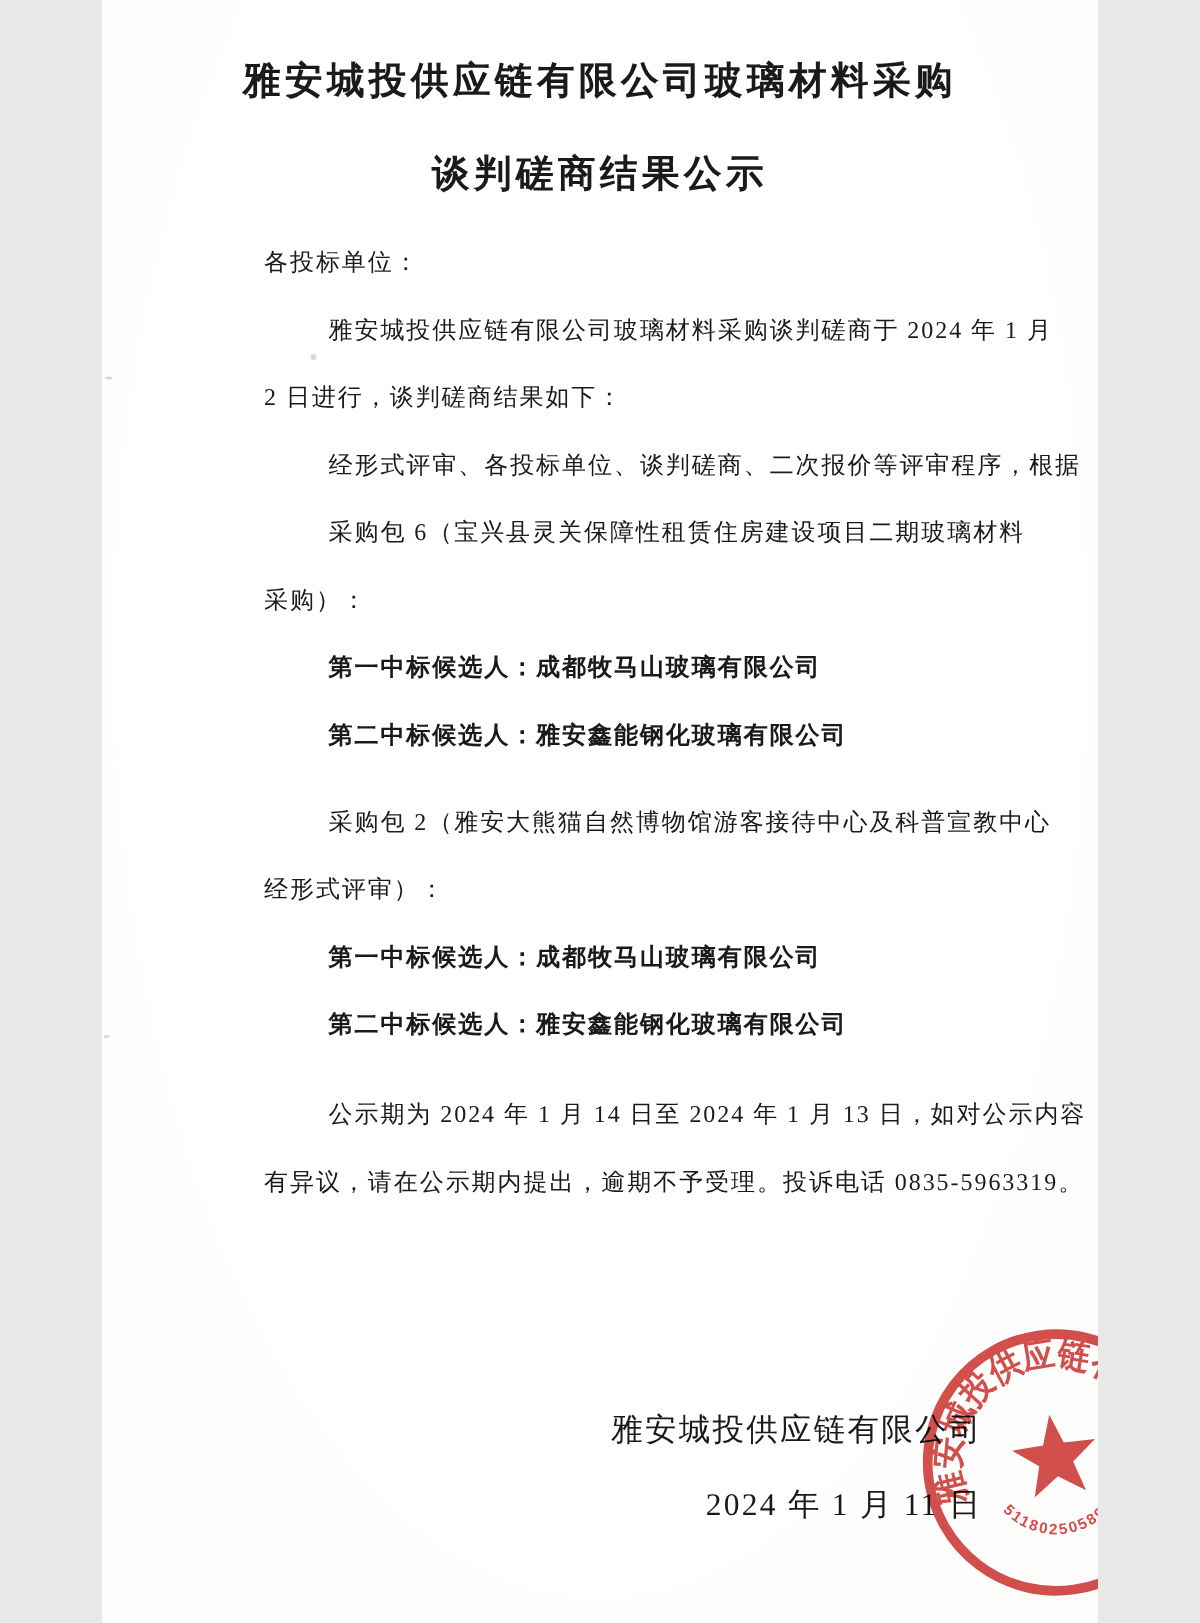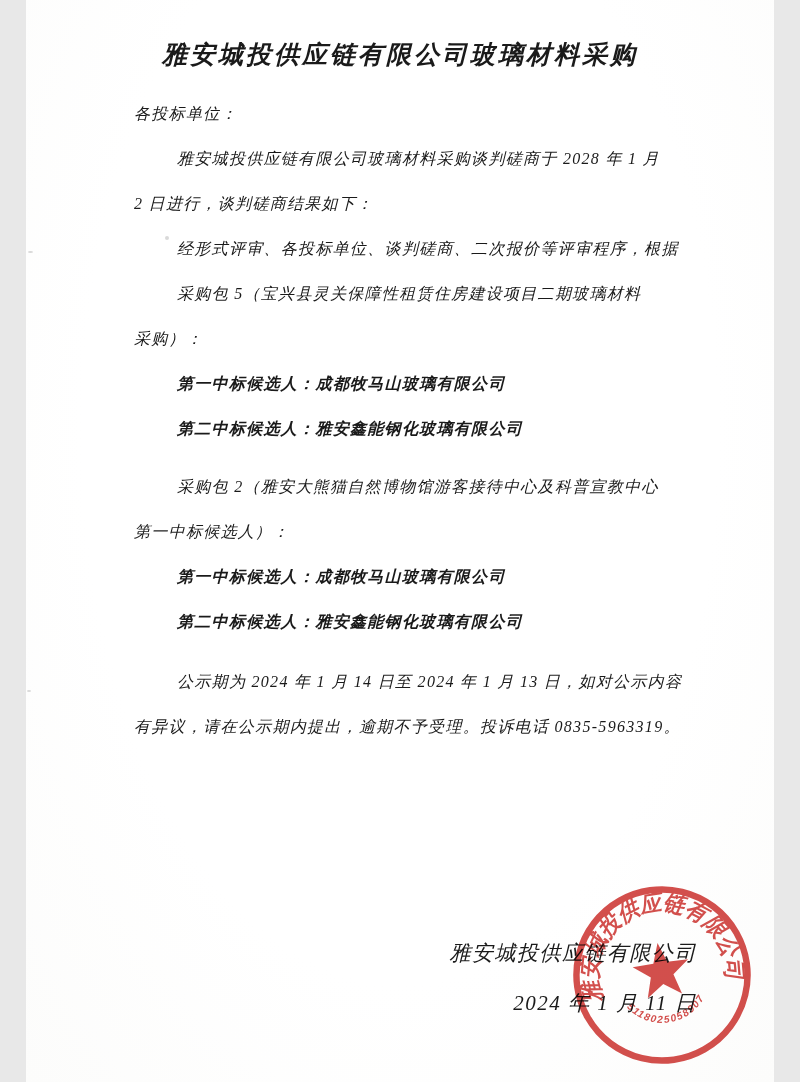--- a/index.html
+++ b/index.html
@@ -1,27 +1,26 @@
 <!DOCTYPE html>
 <html><head>
 <meta charset="utf-8">
 <style>
   * { box-sizing: border-box; }
   html, body { margin: 0; padding: 0; background: #e8e8e8; }
   .page {
     position: relative;
-    width: 748px;
+    width: 664px;
     height: 1082px;
     margin: 0 auto;
     background:
       radial-gradient(ellipse at 50% 40%, #ffffff 60%, #fcfcfb 100%);
     font-family: "Liberation Serif", "DejaVu Serif", serif;
     color: #1a1a1a;
     overflow: hidden;
-    font-style: italic;
   }
   .title-block {
     padding-top: 24px;
     text-align: center;
     font-weight: bold;
     font-size: 25px;
     line-height: 62px;
     letter-spacing: 3px;
   }
   .body-block {
@@ -69,33 +68,34 @@
   .speck-2 { left: 139px; top: 236px; width: 4px; height: 4px; }
   .speck-3 { left: 1px; top: 690px; width: 4px; height: 2px; }
 </style>
 </head>
 <body>
 
 <div class="page">
 
   <div class="title-block">
     <div>雅安城投供应链有限公司玻璃材料采购</div>
+    <div>谈判磋商结果公示</div>
   </div>
 
   <div class="body-block">
     <div class="line">各投标单位：</div>
-    <div class="line indent">雅安城投供应链有限公司玻璃材料采购谈判磋商于 2028 年 1 月</div>
+    <div class="line indent">雅安城投供应链有限公司玻璃材料采购谈判磋商于 2024 年 1 月</div>
     <div class="line">2 日进行，谈判磋商结果如下：</div>
     <div class="line indent">经形式评审、各投标单位、谈判磋商、二次报价等评审程序，根据</div>
-    <div class="line indent">采购包 5（宝兴县灵关保障性租赁住房建设项目二期玻璃材料</div>
+    <div class="line indent">采购包 6（宝兴县灵关保障性租赁住房建设项目二期玻璃材料</div>
     <div class="line">采购）：</div>
     <div class="line indent bold">第一中标候选人：成都牧马山玻璃有限公司</div>
     <div class="line indent bold">第二中标候选人：雅安鑫能钢化玻璃有限公司</div>
     <div class="line indent gap-a">采购包 2（雅安大熊猫自然博物馆游客接待中心及科普宣教中心</div>
-    <div class="line">第一中标候选人）：</div>
+    <div class="line">经形式评审）：</div>
     <div class="line indent bold">第一中标候选人：成都牧马山玻璃有限公司</div>
     <div class="line indent bold">第二中标候选人：雅安鑫能钢化玻璃有限公司</div>
     <div class="line indent gap-b">公示期为 2024 年 1 月 14 日至 2024 年 1 月 13 日，如对公示内容</div>
     <div class="line">有异议，请在公示期内提出，逾期不予受理。投诉电话 0835-5963319。</div>
   </div>
 
   <div class="signature">
     <div class="org-line">雅安城投供应链有限公司</div>
     <div class="date-line">2024 年 1 月 11 日</div>
   </div>

